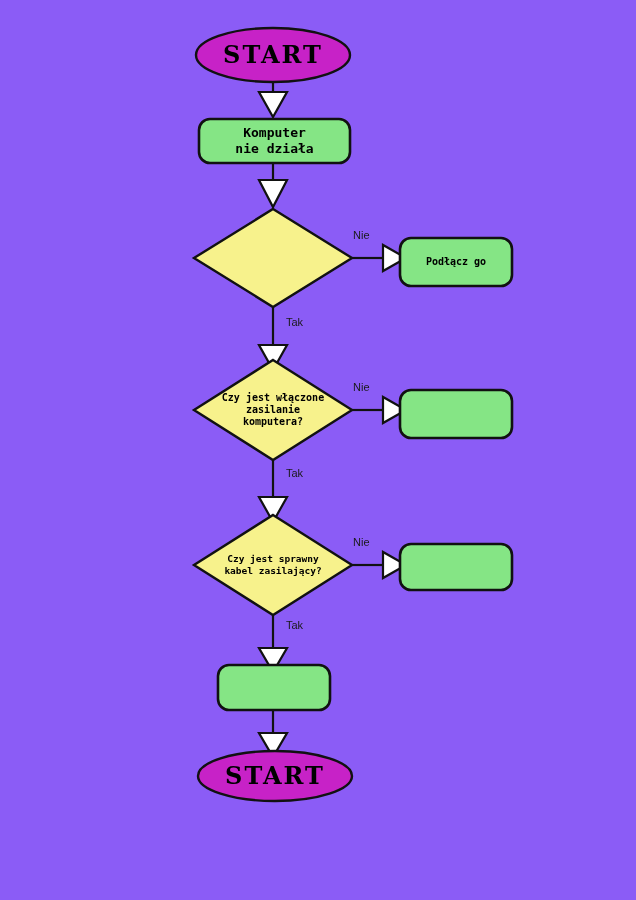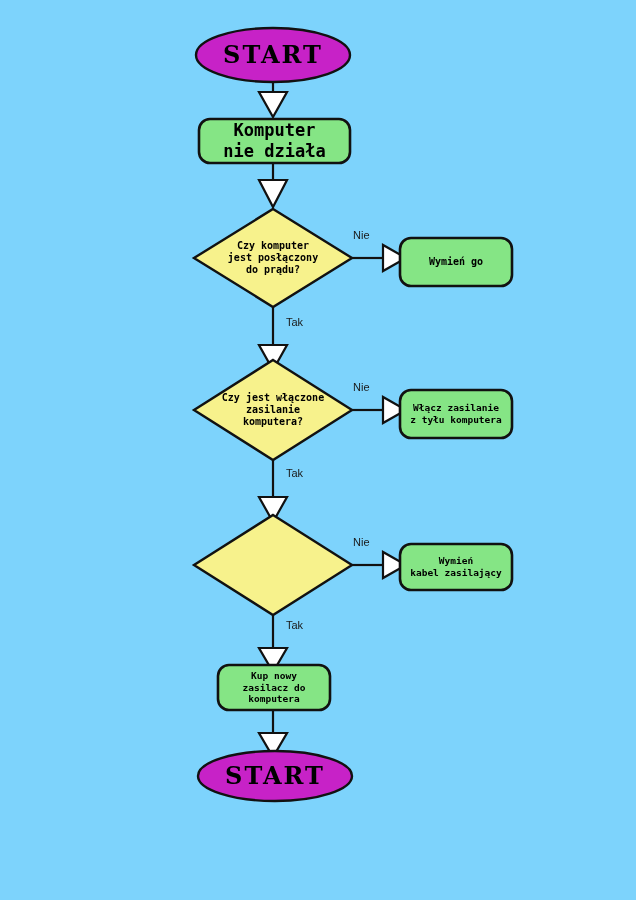--- a/index.html
+++ b/index.html
@@ -10,21 +10,21 @@
   body {
     width: 636px;
     height: 900px;
     font-family: "Liberation Sans", sans-serif;
     overflow: hidden;
   }
   #flowchart-root {
     position: relative;
     width: 636px;
     height: 900px;
-    background: #7dd3fc;
+    background: #8b5cf6;
   }
   #flow-svg {
     position: absolute;
     left: 0;
     top: 0;
     width: 636px;
     height: 900px;
   }
   .node-label {
     position: absolute;
@@ -92,43 +92,35 @@
     <rect x="400" y="544" width="112" height="46" rx="11" ry="11" fill="#85e585" stroke="#111111" stroke-width="2.6"></rect>
     <rect x="218" y="665" width="112" height="45" rx="11" ry="11" fill="#85e585" stroke="#111111" stroke-width="2.6"></rect>
 
     <polygon points="273,209 352,258 273,307 194,258" fill="#f7f28c" stroke="#111111" stroke-width="2.4"></polygon>
     <polygon points="273,360 352,410 273,460 194,410" fill="#f7f28c" stroke="#111111" stroke-width="2.4"></polygon>
     <polygon points="273,515 352,565 273,615 194,565" fill="#f7f28c" stroke="#111111" stroke-width="2.4"></polygon>
   </svg>
 
   <div class="node-label terminator-label" style="left:196px; top:28px; width:154px; height:54px; font-size:24px;">START</div>
 
-  <div class="node-label" style="left:199px; top:119px; width:151px; height:44px; font-size:17px;">Komputer
+  <div class="node-label" style="left:199px; top:119px; width:151px; height:44px; font-size:13px;">Komputer
 nie działa</div>
 
-  <div class="node-label" style="left:203px; top:230px; width:140px; height:56px; font-size:10px;">Czy komputer
-jest posłączony
-do prądu?</div>
 
-  <div class="node-label" style="left:400px; top:238px; width:112px; height:48px; font-size:10px;">Wymień go</div>
+  <div class="node-label" style="left:400px; top:238px; width:112px; height:48px; font-size:10px;">Podłącz go</div>
 
   <div class="node-label" style="left:200px; top:382px; width:146px; height:56px; font-size:10px;">Czy jest włączone
 zasilanie
 komputera?</div>
 
-  <div class="node-label" style="left:400px; top:390px; width:112px; height:48px; font-size:9.5px;">Włącz zasilanie
-z tyłu komputera</div>
+
+  <div class="node-label" style="left:198px; top:543px; width:150px; height:44px; font-size:9.5px;">Czy jest sprawny
+kabel zasilający?</div>
 
 
-  <div class="node-label" style="left:400px; top:544px; width:112px; height:46px; font-size:9.5px;">Wymień
-kabel zasilający</div>
-
-  <div class="node-label" style="left:218px; top:665px; width:112px; height:45px; font-size:9.5px;">Kup nowy
-zasilacz do
-komputera</div>
 
   <div class="node-label terminator-label" style="left:198px; top:750px; width:154px; height:52px; font-size:24px;">START</div>
 
   <div class="edge-label" style="left:353px; top:229px;">Nie</div>
   <div class="edge-label" style="left:286px; top:316px;">Tak</div>
 
   <div class="edge-label" style="left:353px; top:381px;">Nie</div>
   <div class="edge-label" style="left:286px; top:467px;">Tak</div>
 
   <div class="edge-label" style="left:353px; top:536px;">Nie</div>

